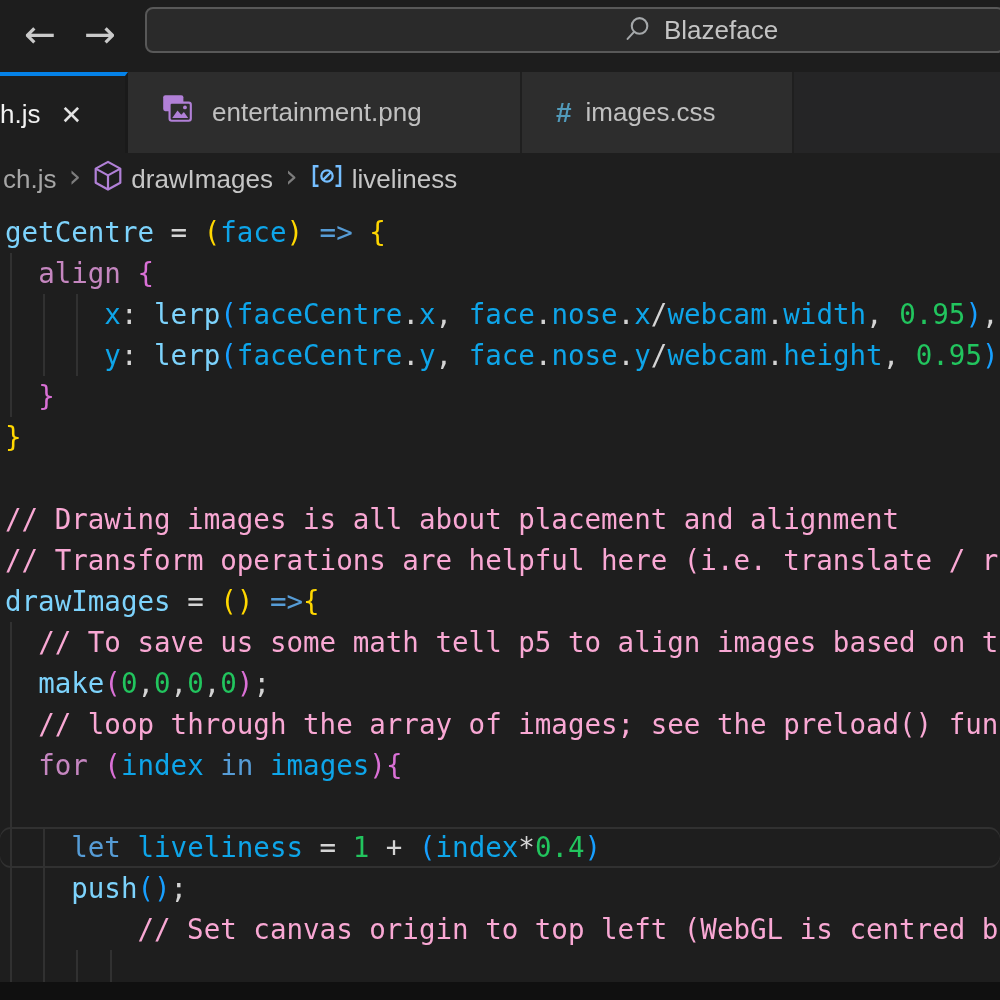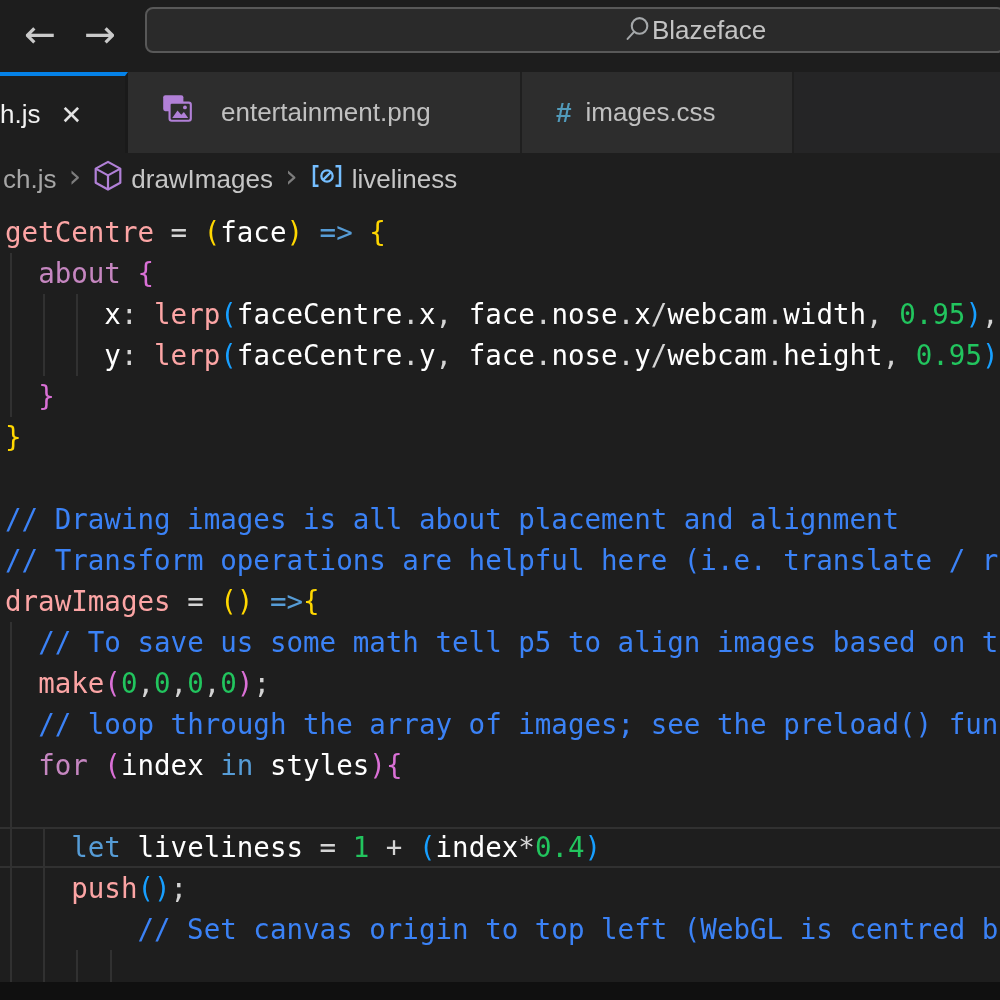--- a/index.html
+++ b/index.html
@@ -9,70 +9,70 @@
     -webkit-font-smoothing:antialiased;
   }
   
   .titlebar{position:absolute;top:0;left:0;width:1000px;height:72px;background:#1d1d1d;z-index:7;}
   .nav-arrow{position:absolute;top:12px;font-size:38px;line-height:44px;color:#c9c9c9;
     font-family:"DejaVu Sans",sans-serif;cursor:default;}
   .nav-back{left:24px;}
   .nav-fwd{left:84px;}
   .command{position:absolute;left:145px;top:7px;width:860px;height:46px;background:#2a2a2a;
     border:2px solid #585858;border-radius:8px;box-sizing:border-box;}
-  .command-inner{position:absolute;left:478px;top:0;height:42px;display:flex;align-items:center;gap:0;}
+  .command-inner{position:absolute;left:478px;top:0;height:42px;display:flex;align-items:center;gap:12px;}
   .command-text{font-size:26px;color:#c4c4c4;}
   
   .tabs{position:absolute;top:72px;left:0;width:1000px;height:81px;background:#252526;z-index:6;display:flex;}
   .tab{display:flex;align-items:center;box-sizing:border-box;height:81px;font-size:26px;}
   .tab-active{width:128px;background:#1e1e1e;border-top:4px solid #0582e8;border-right:3px solid #1a1a1a;
     overflow:hidden;color:#f1f1f1;}
   .tab-active .tab-label{margin-left:-13px;white-space:nowrap;}
   .tab-close{margin-left:20px;font-size:26px;color:#e3e3e3;font-family:"DejaVu Sans",sans-serif;}
   .tab-inactive{background:#2d2d2d;color:#c0c0c0;border-right:2px solid #1f1f1f;}
-  .tab-ent{width:394px;padding-left:32px;gap:27px;}
+  .tab-ent{width:394px;padding-left:32px;gap:18px;}
   .tab-css{width:272px;padding-left:34px;gap:14px;}
   .hash-glyph{color:#519aba;font-weight:bold;font-size:28px;}
   
   .breadcrumb{position:absolute;top:153px;left:0;width:1000px;height:52px;background:#1e1e1e;z-index:5;
     display:flex;align-items:center;padding-left:3px;box-sizing:border-box;font-size:26px;color:#c6c6c6;gap:11px;}
   .crumb-file{color:#a6a6a6;}
   .crumb-sep{color:#7d7d7d;font-size:32px;line-height:30px;font-family:"DejaVu Sans",sans-serif;padding:0 1px 6px 1px;}
   .crumb-item{display:flex;align-items:center;gap:8px;}
   
   .code{position:absolute;top:171px;left:0;width:1000px;z-index:1;
     font-family:"DejaVu Sans Mono",monospace;font-size:27.5px;}
   .code-line{height:41px;line-height:41px;white-space:pre;padding-left:5px;}
-  .current{box-shadow:inset 0 2px 0 0 #313131, inset 0 -2px 0 0 #313131;}
-  .tok-fg{color:#d4d4d4}.tok-comment{color:#3b82f6}.tok-func{color:#fca5a5}
-  .tok-var{color:#ffffff}.tok-kw{color:#c586c0}.tok-kw2{color:#569cd6}
+  .current{box-shadow:inset 0 2px 0 0 #313131, inset 0 -2px 0 0 #313131;border-radius:11px;}
+  .tok-fg{color:#d4d4d4}.tok-comment{color:#f9a8d4}.tok-func{color:#7dd3fc}
+  .tok-var{color:#0ea5e9}.tok-kw{color:#c586c0}.tok-kw2{color:#569cd6}
   .tok-num{color:#22c55e}.tok-b1{color:#ffd700}.tok-b2{color:#da70d6}
   .tok-b3{color:#179fff}.tok-const{color:#4fc1ff}
   .guide{position:absolute;width:2px;background:#313131;z-index:2;}
   .bottom-strip{position:absolute;left:0;top:982px;width:1000px;height:18px;background:#101010;z-index:4;}
 </style>
 </head>
 <body>
 
 <div class="code" id="code-lines">
     <div class="code-line"><span class="tok-var">faceCentre</span><span class="tok-fg"> = </span><span class="tok-b1">(</span><span class="tok-num">0.5</span><span class="tok-b1">)</span></div>
     <div class="code-line"><span class="tok-func">getCentre</span><span class="tok-fg"> = </span><span class="tok-b1">(</span><span class="tok-var">face</span><span class="tok-b1">)</span><span class="tok-fg"> </span><span class="tok-kw2">=&gt;</span><span class="tok-fg"> </span><span class="tok-b1">{</span></div>
-    <div class="code-line"><span class="tok-fg">  </span><span class="tok-kw">about</span><span class="tok-fg"> </span><span class="tok-b2">{</span></div>
+    <div class="code-line"><span class="tok-fg">  </span><span class="tok-kw">align</span><span class="tok-fg"> </span><span class="tok-b2">{</span></div>
     <div class="code-line"><span class="tok-fg">      </span><span class="tok-var">x</span><span class="tok-fg">: </span><span class="tok-func">lerp</span><span class="tok-b3">(</span><span class="tok-var">faceCentre</span><span class="tok-fg">.</span><span class="tok-var">x</span><span class="tok-fg">, </span><span class="tok-var">face</span><span class="tok-fg">.</span><span class="tok-var">nose</span><span class="tok-fg">.</span><span class="tok-var">x</span><span class="tok-fg">/</span><span class="tok-var">webcam</span><span class="tok-fg">.</span><span class="tok-var">width</span><span class="tok-fg">, </span><span class="tok-num">0.95</span><span class="tok-b3">)</span><span class="tok-fg">,</span></div>
     <div class="code-line"><span class="tok-fg">      </span><span class="tok-var">y</span><span class="tok-fg">: </span><span class="tok-func">lerp</span><span class="tok-b3">(</span><span class="tok-var">faceCentre</span><span class="tok-fg">.</span><span class="tok-var">y</span><span class="tok-fg">, </span><span class="tok-var">face</span><span class="tok-fg">.</span><span class="tok-var">nose</span><span class="tok-fg">.</span><span class="tok-var">y</span><span class="tok-fg">/</span><span class="tok-var">webcam</span><span class="tok-fg">.</span><span class="tok-var">height</span><span class="tok-fg">, </span><span class="tok-num">0.95</span><span class="tok-b3">)</span></div>
     <div class="code-line"><span class="tok-fg">  </span><span class="tok-b2">}</span></div>
     <div class="code-line"><span class="tok-b1">}</span></div>
     <div class="code-line"></div>
     <div class="code-line"><span class="tok-comment">// Drawing images is all about placement and alignment</span></div>
     <div class="code-line"><span class="tok-comment">// Transform operations are helpful here (i.e. translate / ro</span></div>
     <div class="code-line"><span class="tok-func">drawImages</span><span class="tok-fg"> = </span><span class="tok-b1">()</span><span class="tok-fg"> </span><span class="tok-kw2">=&gt;</span><span class="tok-b1">{</span></div>
     <div class="code-line"><span class="tok-fg">  </span><span class="tok-comment">// To save us some math tell p5 to align images based on th</span></div>
     <div class="code-line"><span class="tok-fg">  </span><span class="tok-func">make</span><span class="tok-b2">(</span><span class="tok-num">0</span><span class="tok-fg">,</span><span class="tok-num">0</span><span class="tok-fg">,</span><span class="tok-num">0</span><span class="tok-fg">,</span><span class="tok-num">0</span><span class="tok-b2">)</span><span class="tok-fg">;</span></div>
     <div class="code-line"><span class="tok-fg">  </span><span class="tok-comment">// loop through the array of images; see the preload() func</span></div>
-    <div class="code-line"><span class="tok-fg">  </span><span class="tok-kw">for</span><span class="tok-fg"> </span><span class="tok-b2">(</span><span class="tok-var">index</span><span class="tok-fg"> </span><span class="tok-kw2">in</span><span class="tok-fg"> </span><span class="tok-var">styles</span><span class="tok-b2">)</span><span class="tok-b2">{</span></div>
+    <div class="code-line"><span class="tok-fg">  </span><span class="tok-kw">for</span><span class="tok-fg"> </span><span class="tok-b2">(</span><span class="tok-var">index</span><span class="tok-fg"> </span><span class="tok-kw2">in</span><span class="tok-fg"> </span><span class="tok-var">images</span><span class="tok-b2">)</span><span class="tok-b2">{</span></div>
     <div class="code-line"><span class="tok-fg">    </span></div>
     <div class="code-line current"><span class="tok-fg">    </span><span class="tok-kw2">let</span><span class="tok-fg"> </span><span class="tok-var">liveliness</span><span class="tok-fg"> = </span><span class="tok-num">1</span><span class="tok-fg"> + </span><span class="tok-b3">(</span><span class="tok-var">index</span><span class="tok-fg">*</span><span class="tok-num">0.4</span><span class="tok-b3">)</span></div>
     <div class="code-line"><span class="tok-fg">    </span><span class="tok-func">push</span><span class="tok-b3">()</span><span class="tok-fg">;</span></div>
     <div class="code-line"><span class="tok-fg">        </span><span class="tok-comment">// Set canvas origin to top left (WebGL is centred by</span></div>
   </div>
 
 <div class="guide" style="left:10px;top:253px;height:164px;"></div>
 <div class="guide" style="left:43px;top:294px;height:82px;"></div>
 <div class="guide" style="left:76px;top:294px;height:82px;"></div>
 <div class="guide" style="left:10px;top:622px;height:360px;"></div>

